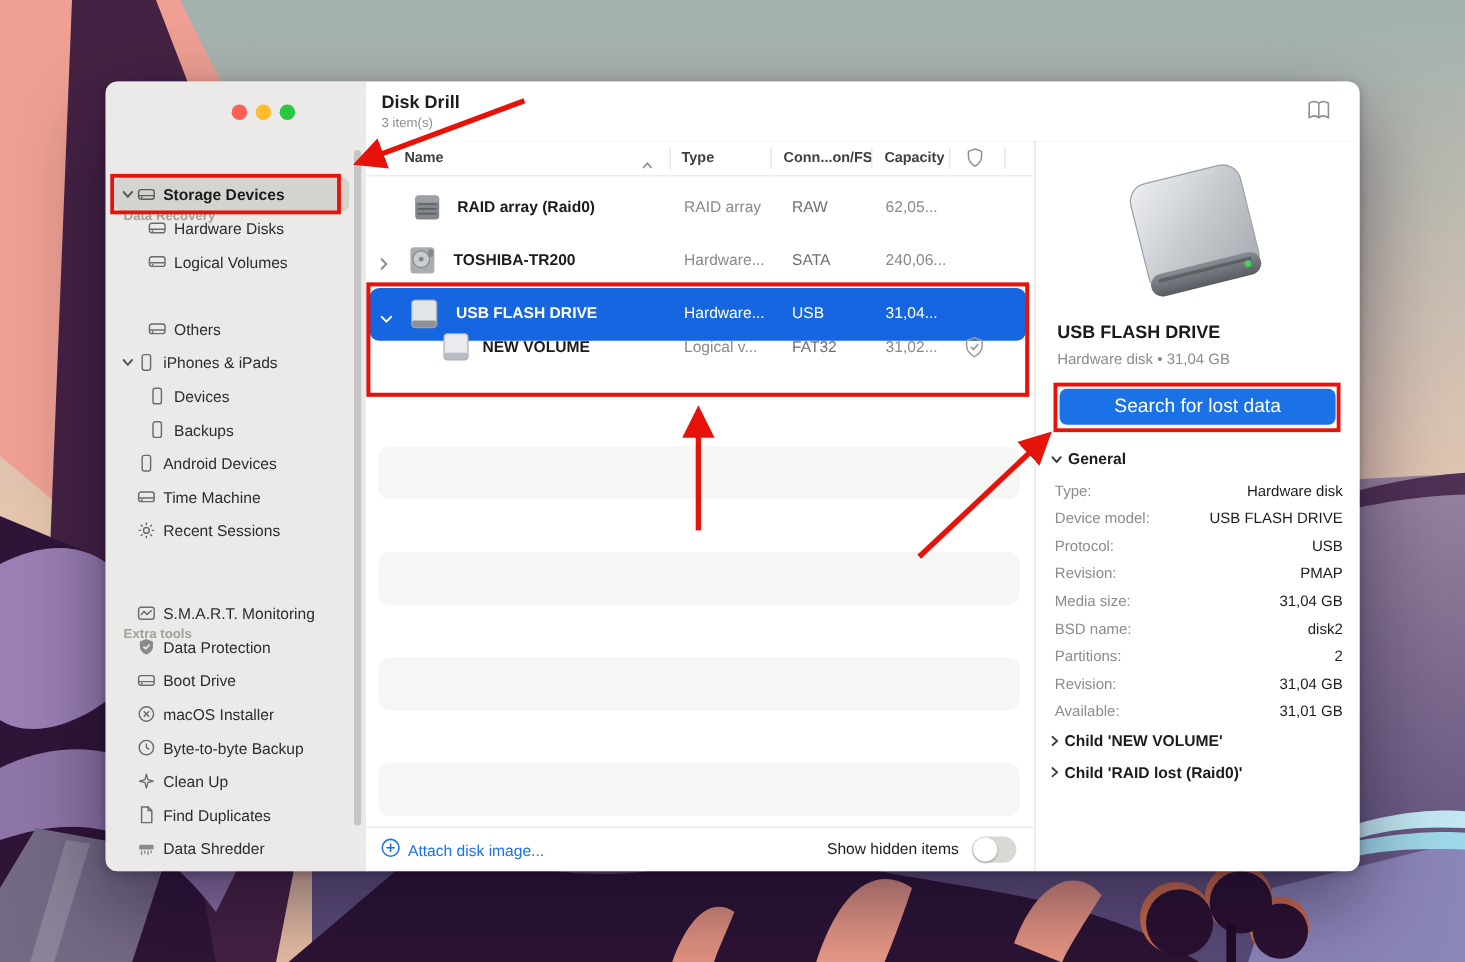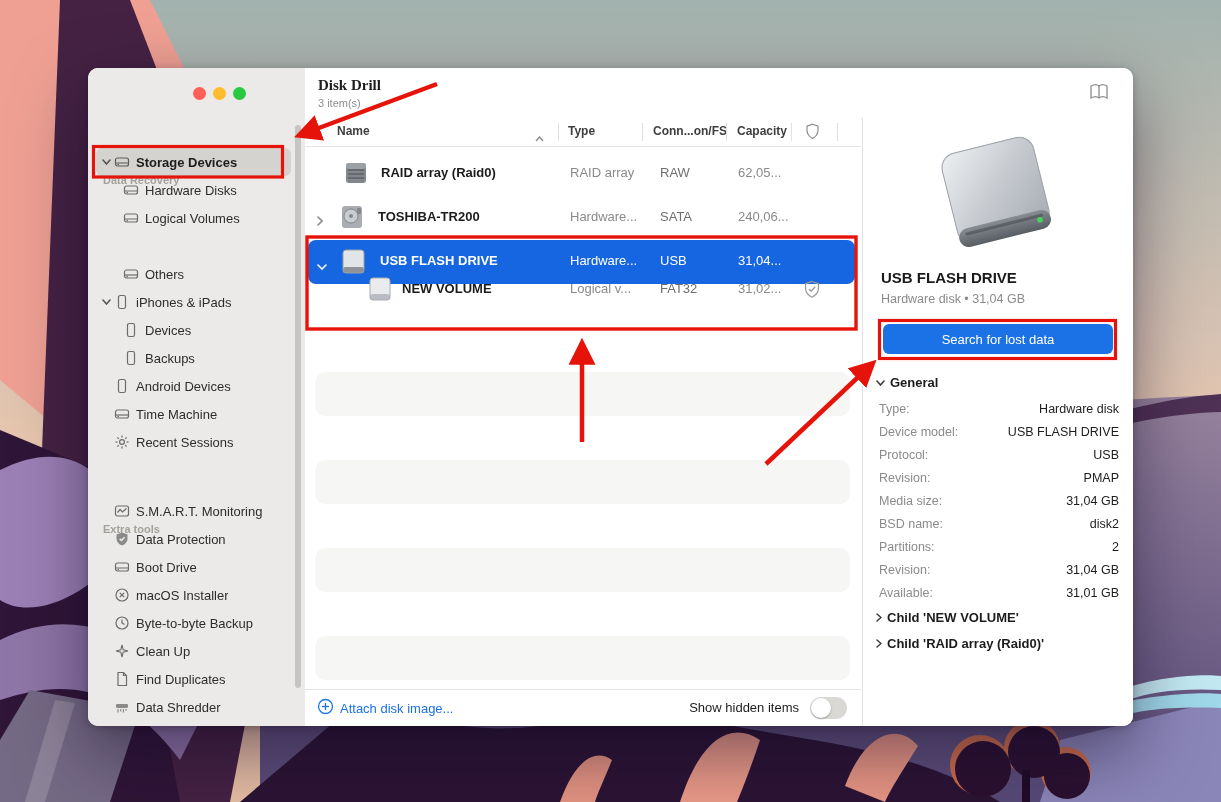--- a/index.html
+++ b/index.html
@@ -27,21 +27,21 @@
   .sb-chev{width:13px;display:flex;justify-content:center;flex:none;}
   .sb-sp{width:13px;flex:none;}
   .sb-ind{width:9px;flex:none;}
   .sb-ico{width:17px;height:17px;flex:none;margin-right:6px;display:flex;align-items:center;justify-content:center;}
   .sb-label{white-space:nowrap;overflow:hidden;}
   .sb-scroll{position:absolute;left:207px;top:57px;width:6px;height:563px;border-radius:3px;background:#c7c5c3;}
 
   
   .main-header{position:absolute;left:217px;top:0;right:0;height:50px;background:#fff;
                border-bottom:1px solid #e5e4e2;}
-  .app-title{position:absolute;left:13px;top:9px;font-size:15px;font-weight:700;color:#1d1d1f;font-family:Liberation Serif, serif;}
+  .app-title{position:absolute;left:13px;top:9px;font-size:15px;font-weight:700;color:#1d1d1f;}
   .app-sub{position:absolute;left:13px;top:29px;font-size:11px;color:#8e8e8e;}
   .book-btn{position:absolute;right:24px;top:15px;width:20px;height:20px;}
 
   
   .table-pane{position:absolute;left:217px;top:50px;width:556px;bottom:36px;background:#fff;overflow:hidden;}
   .t-head{position:absolute;left:0;top:0;right:0;height:28px;border-bottom:1px solid #e7e6e4;}
   .t-col{position:absolute;top:6px;font-size:12px;font-weight:600;color:#3e3e3e;}
   .t-div{position:absolute;top:5px;height:18px;width:1px;background:#e3e2e0;}
   .sort-chev{position:absolute;left:230px;top:10px;}
   .shield-col{position:absolute;left:500px;top:5px;}
@@ -68,21 +68,21 @@
   .knob{position:absolute;left:1px;top:1px;width:20px;height:20px;border-radius:50%;background:#fff;
         box-shadow:0 1px 2px rgba(0,0,0,.3);}
 
   
   .details{position:absolute;left:774px;top:50px;right:0;bottom:0;background:#fff;
            border-left:1px solid #e3e2e0;}
   .drive-img{position:absolute;left:72px;top:14px;}
   .d-title{position:absolute;left:18px;top:151px;font-size:15px;font-weight:700;color:#1a1a1a;}
   .d-sub{position:absolute;left:18px;top:174px;font-size:12.5px;color:#8b8b8b;}
   .search-btn{position:absolute;left:20px;top:206px;width:230px;height:30px;border-radius:6px;
-              background:#1b72e6;color:#fff;font-size:13px;font-weight:500;border:none;
+              background:#1b72e6;color:#fff;font-size:16px;font-weight:500;border:none;
               display:flex;align-items:center;justify-content:center;font-family:inherit;}
   .d-sect{position:absolute;left:13px;top:257px;display:flex;align-items:center;gap:5px;
           font-size:13px;font-weight:700;color:#1c1c1c;}
   .d-row{position:absolute;left:16px;right:14px;height:23px;}
   .d-lab{position:absolute;left:0;top:4px;font-size:12.5px;color:#8b8b8b;}
   .d-val{position:absolute;right:0;top:4px;font-size:12.5px;color:#1d1d1d;}
   .d-child{position:absolute;left:13px;display:flex;align-items:center;gap:5px;
            font-size:13px;font-weight:700;color:#1c1c1c;}
 
   .annot{position:absolute;inset:0;pointer-events:none;}
@@ -570,21 +570,21 @@
       <div class="d-child" style="top:492px">
         <svg width="6" height="9" viewBox="0 0 6 9">
             <polyline points="1,1 5,4.5 1,8" fill="none" stroke="#3c3c3c" stroke-width="1.5" stroke-linecap="round"></polyline>
           </svg>
         <span>Child 'NEW VOLUME'</span>
       </div>
       <div class="d-child" style="top:518px">
         <svg width="6" height="9" viewBox="0 0 6 9">
             <polyline points="1,1 5,4.5 1,8" fill="none" stroke="#3c3c3c" stroke-width="1.5" stroke-linecap="round"></polyline>
           </svg>
-        <span>Child 'RAID array (Raid0)'</span>
+        <span>Child 'RAID lost (Raid0)'</span>
       </div>
     </div>
   </div>
 
   <svg class="annot" width="1221" height="802" viewBox="0 0 1221 802">
     <defs>
       <marker id="ah" markerWidth="6" markerHeight="6" refX="4.6" refY="3" orient="auto">
         <path d="M0,0 L6,3 L0,6 Z" fill="#e5130a"></path>
       </marker>
     </defs>

